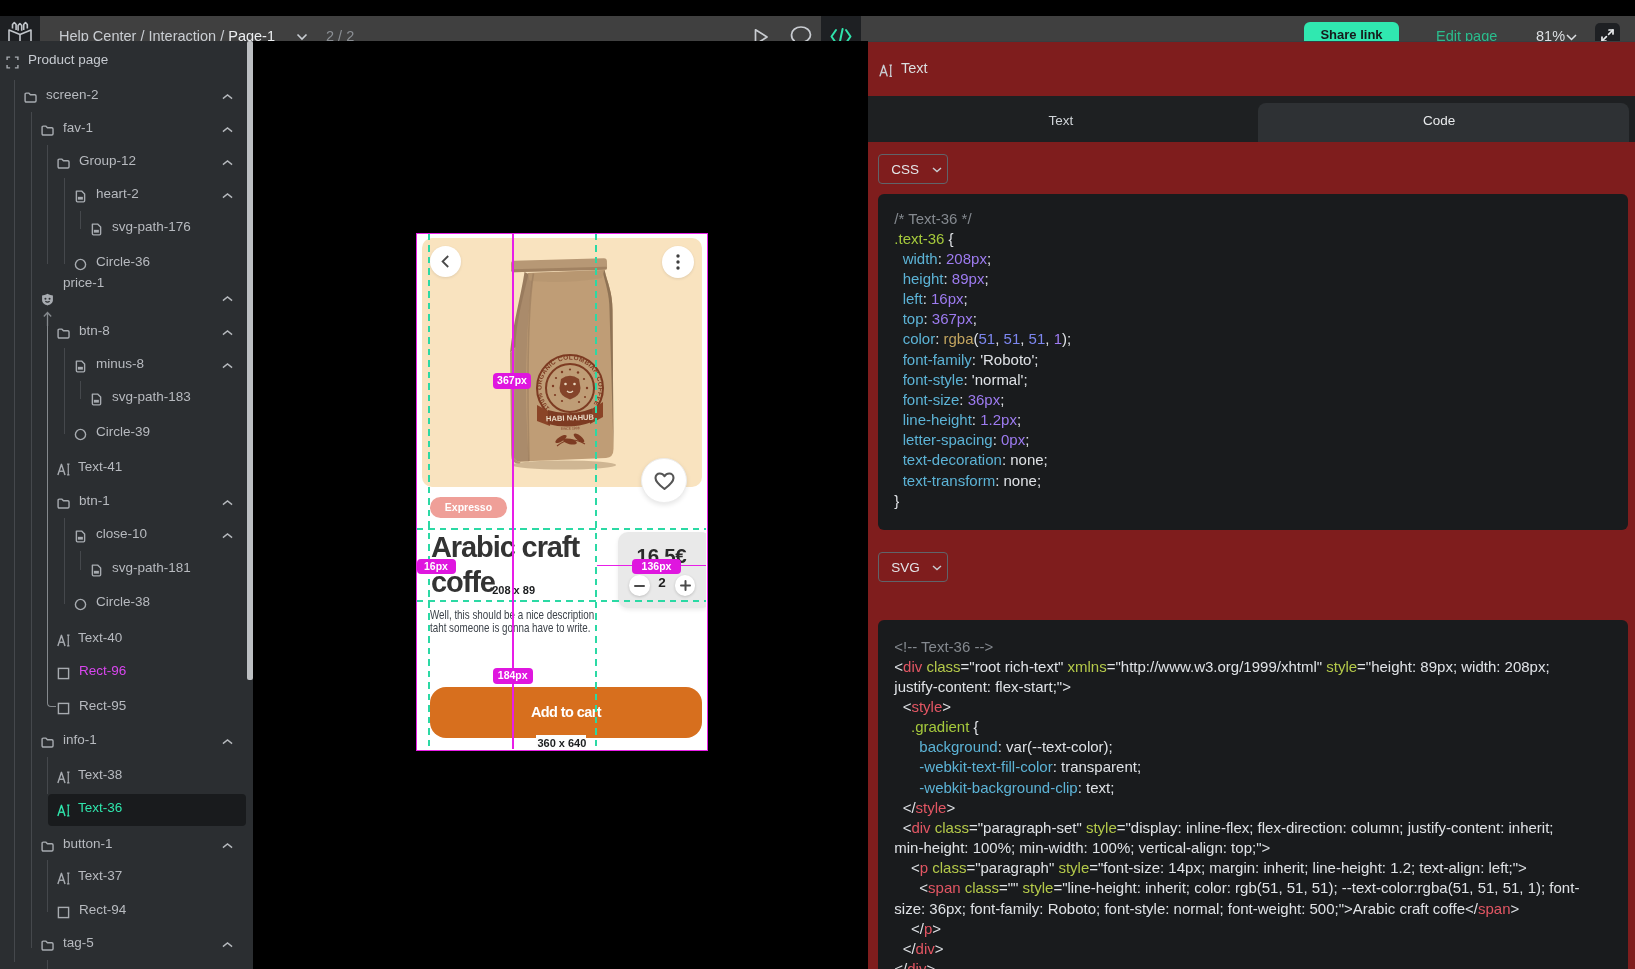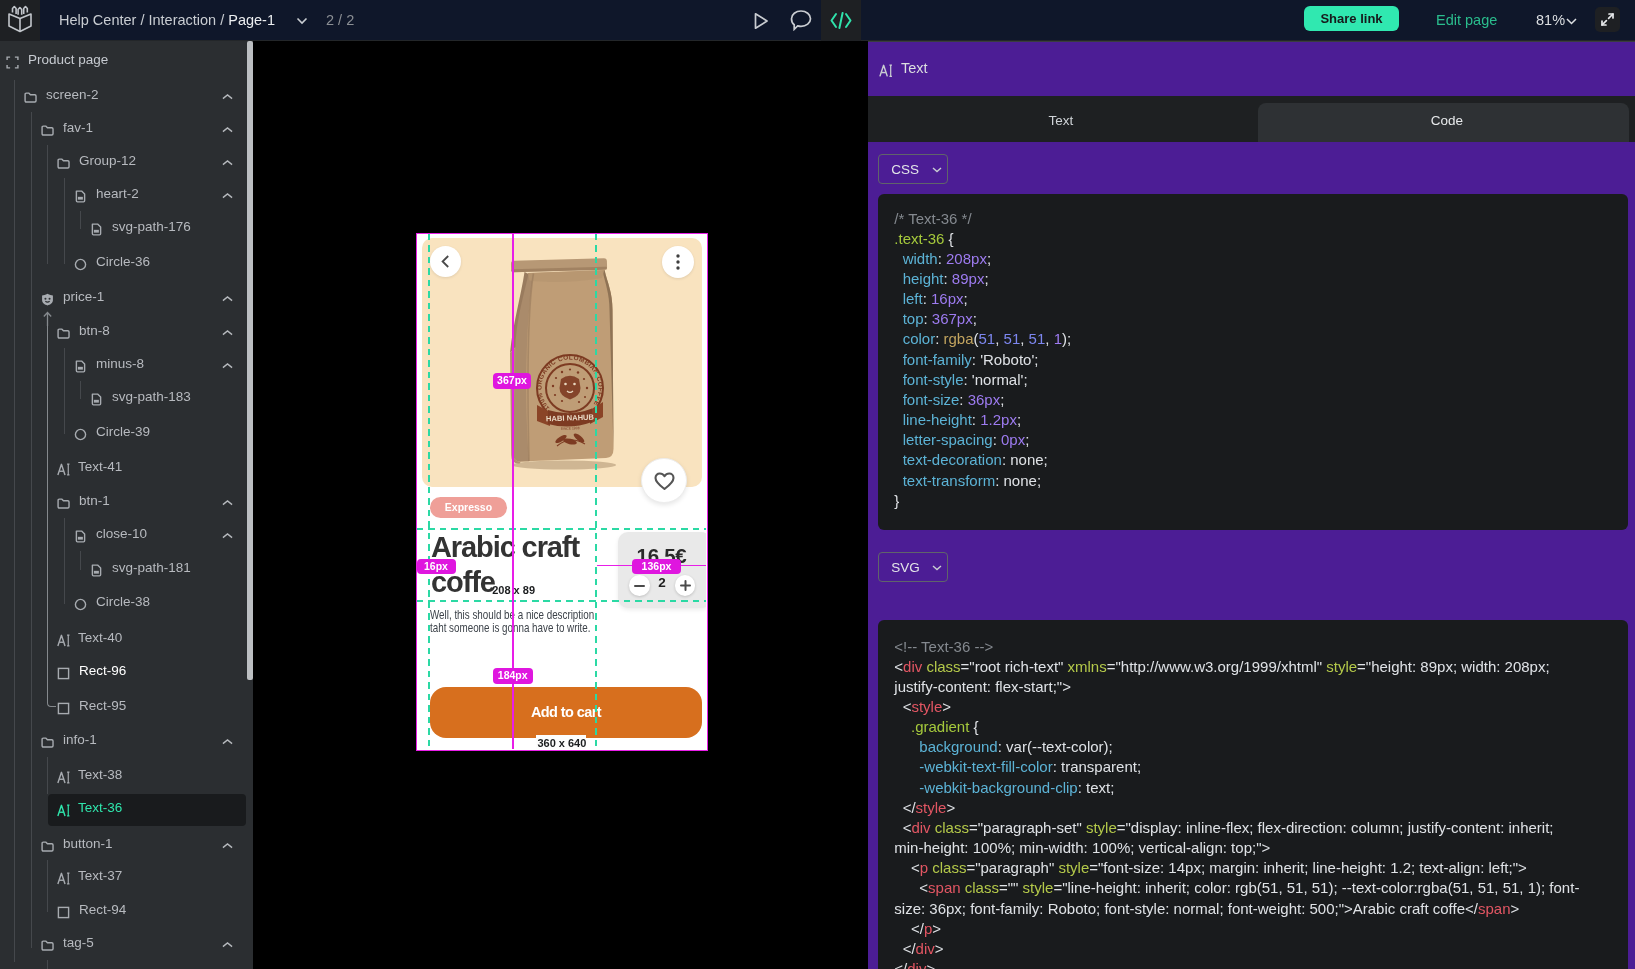--- a/index.html
+++ b/index.html
@@ -1,38 +1,38 @@
 <!DOCTYPE html>
 <html><head>
 <meta charset="utf-8">
 <style>
   * { margin:0; padding:0; box-sizing:border-box; }
   html,body { width:1635px; height:969px; background:#000; overflow:hidden; }
   body { font-family:"Liberation Sans", sans-serif; }
   #app { position:relative; width:1635px; height:969px; background:#000; }
   svg { display:block; }
   
-  #topbar { position:absolute; left:0; top:0; width:1635px; height:41px; background:#0f172a; border-bottom:1px solid #232629; }
+  #topbar { position:absolute; left:0; top:16px; width:1635px; height:41px; background:#404040; border-bottom:1px solid #232629; }
   #logobox { position:absolute; left:0; top:0; width:40px; height:41px; background:#1e2023; }
   #codebox { position:absolute; left:821px; top:0; width:40px; height:41px; background:#1e2023; }
   .crumb { position:absolute; left:59px; top:12px; font-size:14.5px; color:#c9cdd2; }
   .pages { position:absolute; left:326px; top:12px; font-size:14.5px; color:#8b8f94; }
   #sharebtn { position:absolute; left:1304px; top:6px; width:95px; height:25px; background:#30e8b0; border-radius:6px; color:#17191b; font-size:13px; font-weight:bold; text-align:center; line-height:25px; }
   #editpage { position:absolute; left:1436px; top:12px; font-size:14.5px; color:#2abd8d; }
   #zoomctl  { position:absolute; left:1536px; top:12px; font-size:14.5px; color:#dcdfe2; }
   #expandbtn { position:absolute; left:1595px; top:7px; width:25px; height:25px; background:#1e2023; border-radius:5px; }
   
   #sidebar { position:absolute; left:0; top:41px; width:253px; height:928px; background:#2b2e31; overflow:hidden; }
   #sthumb { position:absolute; left:246.5px; top:0px; width:6px; height:639px; background:#bcbfc2; border-radius:2px; }
   .trow { position:absolute; height:20px; font-size:13.5px; color:#b7babf; white-space:nowrap; }
   .ticon { position:absolute; top:1px; }
   .tline { position:absolute; width:1px; background:#45484c; }
   #selrow { position:absolute; left:48px; top:753px; width:198px; height:32px; background:#191b1d; border-radius:4px; }
   
-  #panel { position:absolute; left:868px; top:41px; width:767px; height:928px; background:#4c1d95; border-top:1px solid #3a3d40;text-decoration:underline; }
+  #panel { position:absolute; left:868px; top:41px; width:767px; height:928px; background:#7f1d1d; border-top:1px solid #3a3d40;text-decoration:underline; }
   #ptabs { position:absolute; left:0; top:54px; width:767px; height:46px; background:#1e2022; }
   #tabactive { position:absolute; left:389.5px; top:7px; width:371px; height:39px; background:#2e3134; border-radius:8px 8px 0 0; }
   .selbox { position:absolute; left:10.3px; width:69.4px; height:30px; border:1px solid #60646a; border-radius:4px; color:#e3e5e8; font-size:13.5px; }
   .codeblock { position:absolute; left:10.3px; width:750px; background:#191b1d; border-radius:6px; color:#dfe2e6; }
   .codeblock pre { font-family:"Liberation Sans", sans-serif; font-size:15px; line-height:20.15px; margin:15px 0 0 16px; }
   .cm { color:#84898f; }
   .sel { color:#a5c93c; }
   .pr { color:#5cb3d6; }
   .nu { color:#9d7bf0; }
   .nb { color:#7d87f0; }
@@ -181,21 +181,21 @@
         <use href="#sym-file"></use>
       </svg>
     <div class="trow" style="left:112px;top:178px;color:#b7babf">svg-path-176</div>
     <svg class="ticon" style="left:74px;top:216.5px;color:#a7abb0" width="13" height="13" viewBox="0 0 12 12">
         <use href="#sym-circle"></use>
       </svg>
     <div class="trow" style="left:96px;top:213px;color:#b7babf">Circle-36</div>
     <svg class="ticon" style="left:41px;top:251.5px;color:#a7abb0" width="13" height="13" viewBox="0 0 12 12">
         <use href="#sym-mask"></use>
       </svg>
-    <div class="trow" style="left:63px;top:248px;color:#b7babf">price-1</div>
+    <div class="trow" style="left:63px;top:234px;color:#b7babf">price-1</div>
     <svg class="ticon" style="left:222px;top:255px;color:#b6b9bd" width="11" height="6" viewBox="0 0 12 6">
         <use href="#sym-chev"></use>
       </svg>
     <svg class="ticon" style="left:57px;top:285.5px;color:#a7abb0" width="13" height="13" viewBox="0 0 12 12">
         <use href="#sym-folder"></use>
       </svg>
     <div class="trow" style="left:79px;top:282px;color:#b7babf">btn-8</div>
     <svg class="ticon" style="left:222px;top:289px;color:#b6b9bd" width="11" height="6" viewBox="0 0 12 6">
         <use href="#sym-chev"></use>
       </svg>
@@ -240,21 +240,21 @@
         <use href="#sym-circle"></use>
       </svg>
     <div class="trow" style="left:96px;top:553px;color:#b7babf">Circle-38</div>
     <svg class="ticon" style="left:57px;top:592.5px;color:#a7abb0" width="13" height="13" viewBox="0 0 12 12">
         <use href="#sym-atext"></use>
       </svg>
     <div class="trow" style="left:78px;top:589px;color:#b7babf">Text-40</div>
     <svg class="ticon" style="left:57px;top:625.5px;color:#a7abb0" width="13" height="13" viewBox="0 0 12 12">
         <use href="#sym-rect"></use>
       </svg>
-    <div class="trow" style="left:79px;top:622px;color:#ffffff">Rect-96</div>
+    <div class="trow" style="left:79px;top:622px;color:#d946ef">Rect-96</div>
     <svg class="ticon" style="left:57px;top:660.5px;color:#a7abb0" width="13" height="13" viewBox="0 0 12 12">
         <use href="#sym-rect"></use>
       </svg>
     <div class="trow" style="left:79px;top:657px;color:#b7babf">Rect-95</div>
     <svg class="ticon" style="left:41px;top:694.5px;color:#a7abb0" width="13" height="13" viewBox="0 0 12 12">
         <use href="#sym-folder"></use>
       </svg>
     <div class="trow" style="left:63px;top:691px;color:#b7babf">info-1</div>
     <svg class="ticon" style="left:222px;top:698px;color:#b6b9bd" width="11" height="6" viewBox="0 0 12 6">
         <use href="#sym-chev"></use>
@@ -415,21 +415,21 @@
 
   <div id="panel">
     <svg class="ticon" style="left:10.5px;top:21.5px;color:#c9cdd2" width="13.5" height="13.5" viewBox="0 0 12 12">
         <use href="#sym-atext"></use>
       </svg>
     <div style="position:absolute;left:33px;top:18px;font-size:14.5px;color:#dcdfe0">Text</div>
     <div id="ptabs">
         <div id="tabactive"></div>
       </div>
     <div style="position:absolute;left:178px;top:71px;width:30px;text-align:center;font-size:13.5px;color:#cfd3d7">Text</div>
-    <div style="position:absolute;left:555px;top:71px;width:40px;text-align:right;font-size:13.5px;color:#e8eaec">Code</div>
+    <div style="position:absolute;left:555px;top:71px;width:40px;text-align:left;font-size:13.5px;color:#e8eaec">Code</div>
 
     <div class="selbox" style="top:112px">
       <span style="position:absolute;left:12px;top:7px">CSS</span>
       <svg style="position:absolute;left:53px;top:12px" width="10" height="6" viewBox="0 0 10 6" fill="none" stroke="#c9cdd2" stroke-width="1.4">
           <path d="M1 1 L5 4.6 L9 1"></path>
         </svg>
     </div>
     <div class="codeblock" style="top:151.5px;height:336px">
         <pre><span class="cm">/* Text-36 */</span>
 <span class="sel">.text-36</span> {

